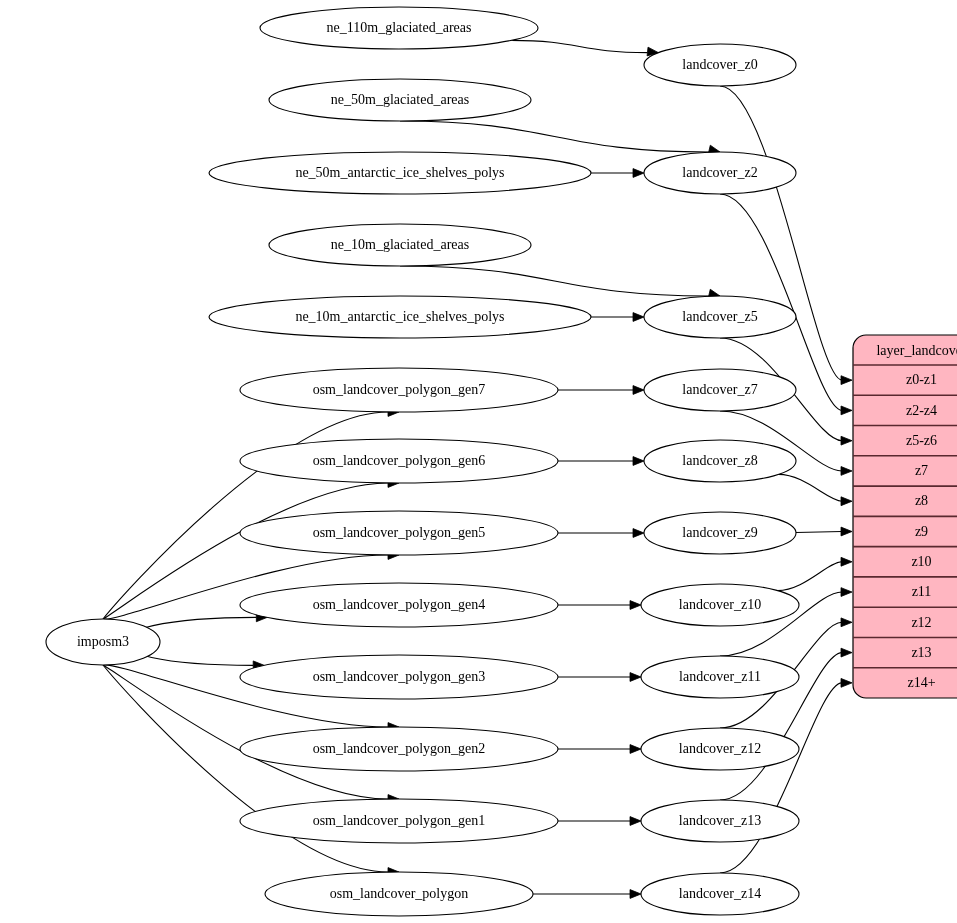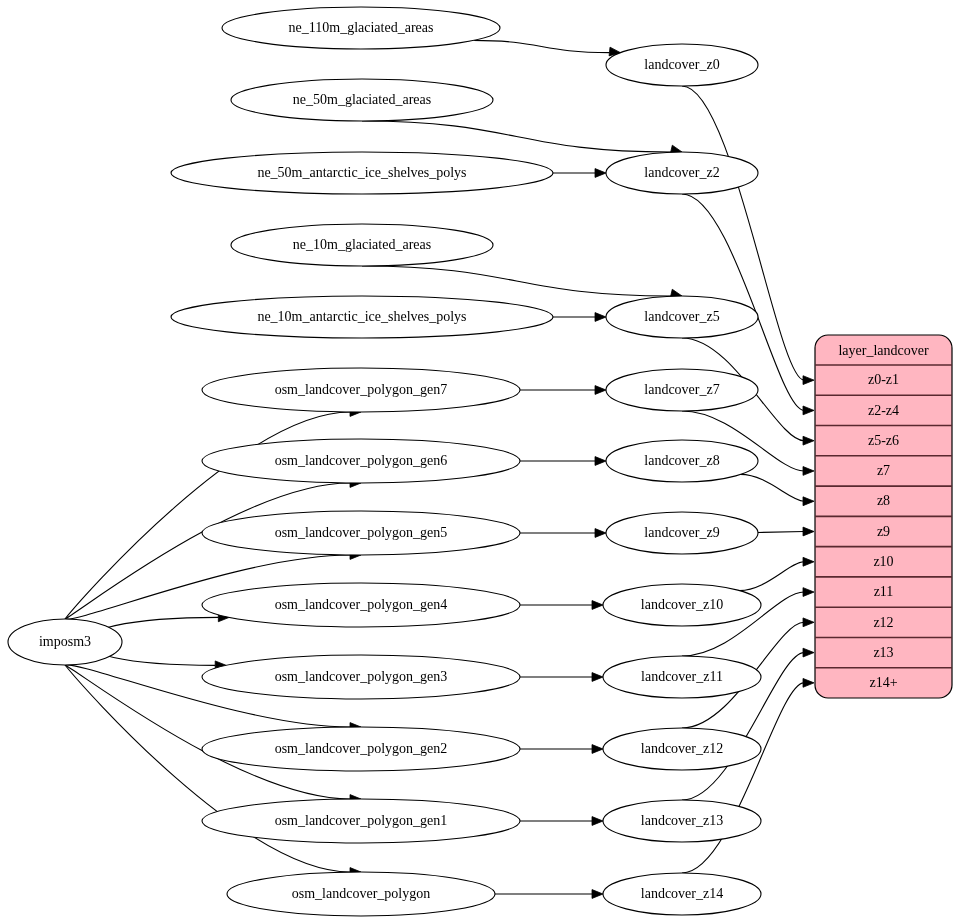--- a/index.html
+++ b/index.html
@@ -11,20 +11,21 @@
     width: 957px;
     height: 923px;
     overflow: hidden;
     font-family: "Liberation Serif", "DejaVu Serif", serif;
   }
   #graph-root {
     position: relative;
     width: 807px;
     height: 923px;
     background: #ffffff;
+    padding-left: 38px;
   }
   svg#graph-svg {
     display: block;
     width: 957px;
     height: 923px;
   }
   .node-ellipse {
     fill: #ffffff;
     stroke: #000000;
     stroke-width: 1.1;

